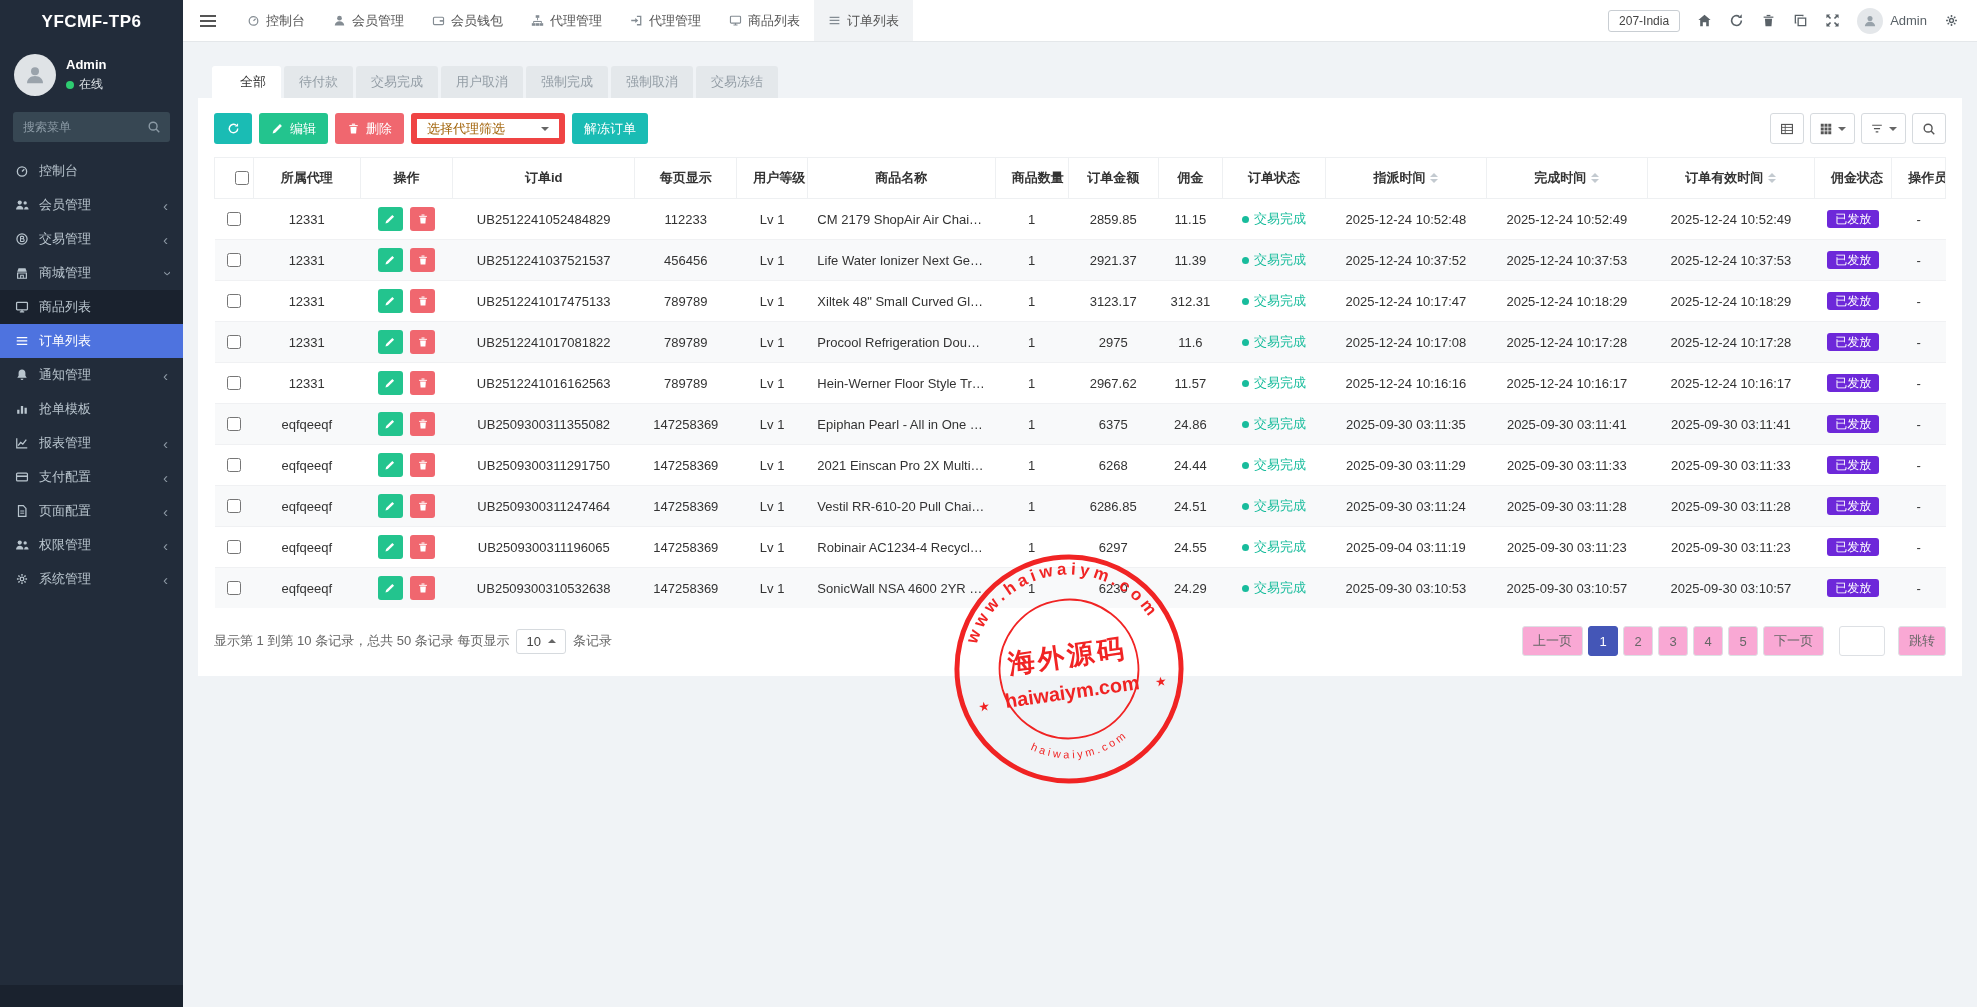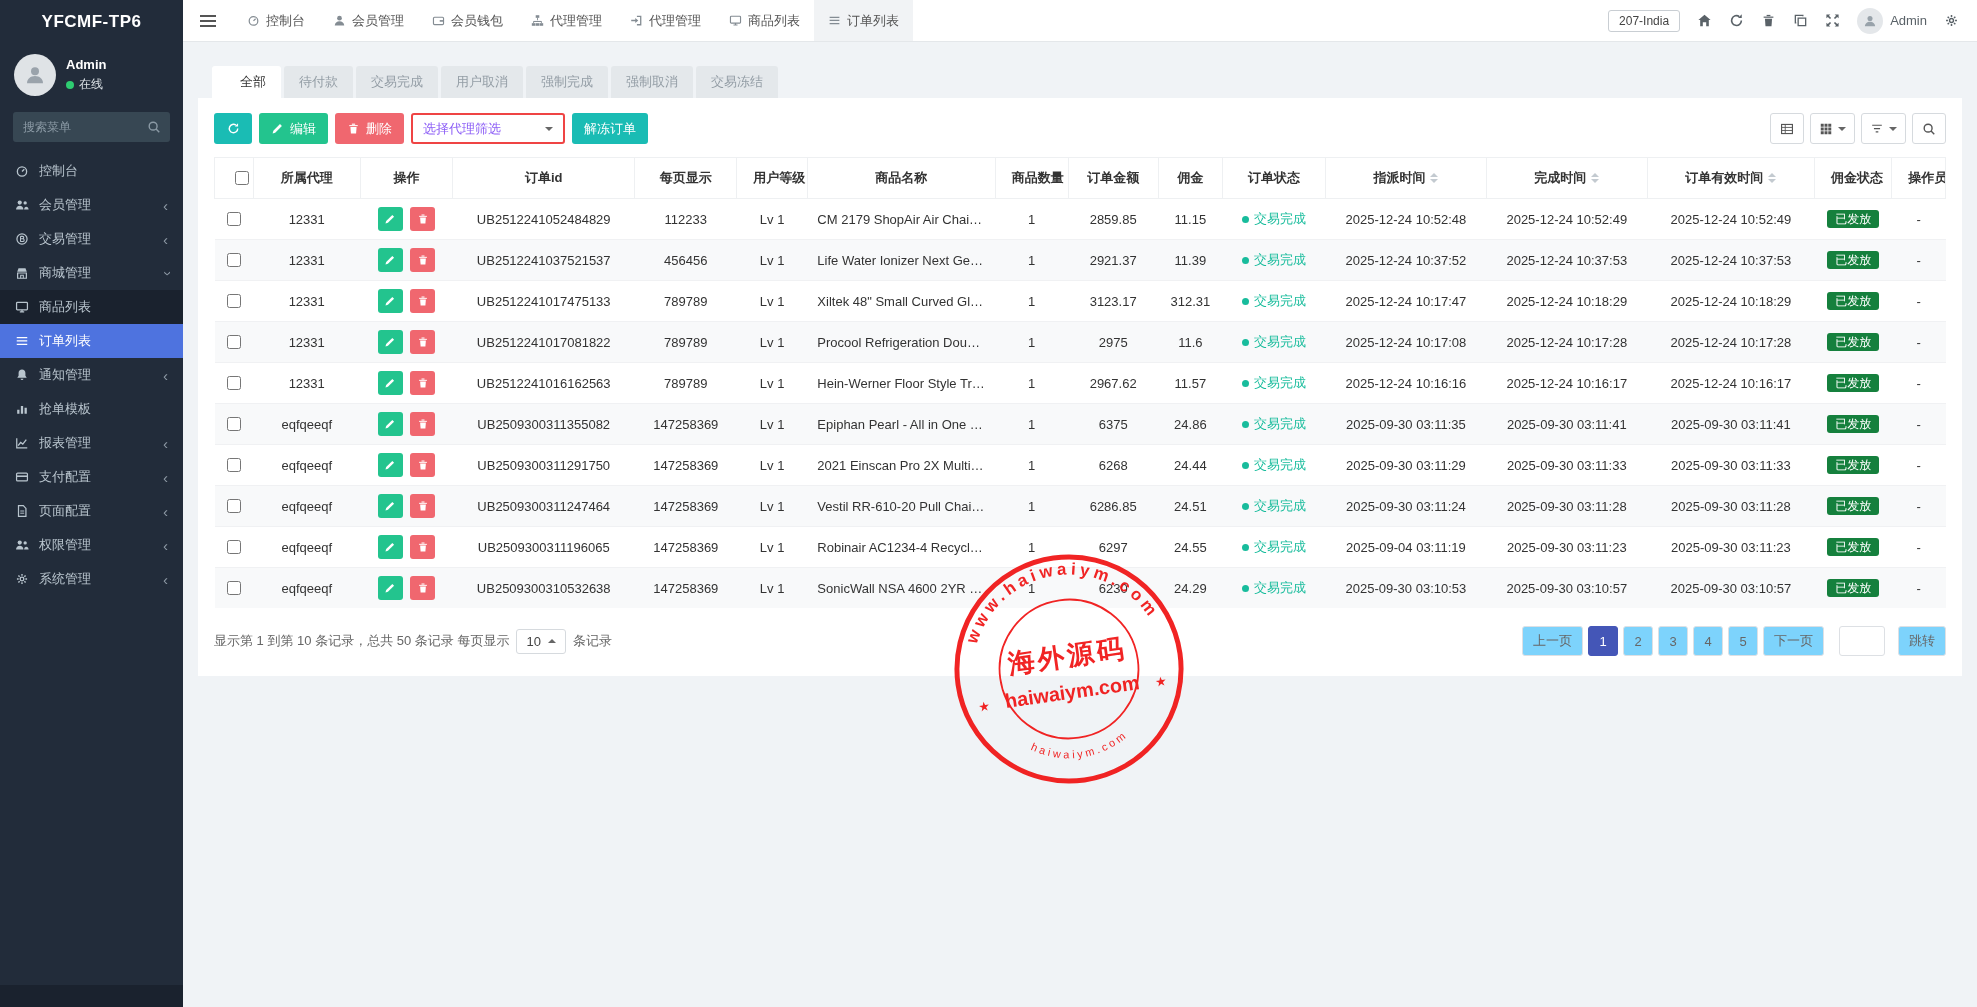--- a/index.html
+++ b/index.html
@@ -57,52 +57,52 @@
   .tab.active { background:#fff; color:#333;padding-left:28px; }
   .panel { background:#fff; padding:15px 16px 20px; min-height:424px; }
 
   .toolbar { display:flex; align-items:center; gap:7px; }
   .btn { height:31px; border:none; border-radius:3px; color:#fff; font-size:13px; display:inline-flex; align-items:center; gap:6px; padding:0 12px; cursor:pointer; }
   .btn .ic { width:13px; height:13px; }
   .btn-refresh { background:#1abcb4; width:38px; justify-content:center; padding:0; }
   .btn-edit { background:#23c48e; }
   .btn-del { background:#f0676f; }
   .btn-unfreeze { background:#1abcb4; }
-  .filter-select { width:154px; height:31px; border:2px solid #ef4444; border-radius:3px; background:#fff; display:flex; align-items:center; justify-content:space-between; padding:0 10px; color:#8b5cf6; cursor:pointer; }
+  .filter-select { width:154px; height:31px; border:6px solid #ef4444; border-radius:3px; background:#fff; display:flex; align-items:center; justify-content:space-between; padding:0 10px; color:#a16207; cursor:pointer; }
   .cdown { width:0; height:0; border:4px solid transparent; border-top-color:#666; margin-top:4px; }
   .cup { width:0; height:0; border:4px solid transparent; border-bottom-color:#666; margin-bottom:4px; }
   .toolbar-right { margin-left:auto; display:flex; gap:6px; }
   .tbtn { height:31px; min-width:34px; border:1px solid #d6dade; background:#fff; border-radius:3px; display:inline-flex; align-items:center; justify-content:center; gap:5px; color:#555; padding:0 8px; cursor:pointer; }
   .tbtn .ic { width:14px; height:14px; }
 
   
   table.otable { width:100%; border-collapse:collapse; margin-top:13px; table-layout:fixed; }
   .otable th { font-weight:bold; padding:10px 16px; border:1px solid #eef0f2; white-space:nowrap; overflow:hidden; font-size:13px; }
   .otable td { padding:8px 4px; border-top:1px solid #f0f1f3; text-align:center; white-space:nowrap; overflow:hidden; font-size:13px; }
   .otable tbody tr:nth-child(even) { background:#f8f9fa; }
   .sorter { display:inline-flex; flex-direction:column; margin-left:5px; vertical-align:middle; }
   .sorter i { display:block; width:0; height:0; border:4px solid transparent; }
   .sorter .up { border-bottom-color:#c3cad0; margin-bottom:2px; }
   .sorter .dn { border-top-color:#c3cad0; }
   .status-cell { color:#18bc9c; }
   .sdot { display:inline-block; width:7px; height:7px; border-radius:50%; background:#18bc9c; margin-right:5px; vertical-align:middle; }
-  .badge { background:#15803d; color:#fff; font-size:12px; padding:2px 8px; border-radius:3px; }
+  .badge { background:#6d28d9; color:#fff; font-size:12px; padding:2px 8px; border-radius:3px; }
   .obtn { width:25px; height:24px; border:none; border-radius:3px; color:#fff; display:inline-flex; align-items:center; justify-content:center; cursor:pointer; margin:0 2px; }
   .obtn .ic { width:12px; height:12px; }
   .obtn.edit { background:#23c48e; }
   .obtn.del { background:#f0676f; }
   .trunc { display:inline-block; max-width:168px; overflow:hidden; text-overflow:ellipsis; white-space:nowrap; vertical-align:middle; }
   input[type=checkbox] { width:14px; height:14px; cursor:pointer; }
 
   
   .tfoot { display:flex; align-items:center; margin-top:18px; color:#666; }
   .summary { display:flex; align-items:center; }
   .psize { display:inline-flex; align-items:center; gap:7px; border:1px solid #d6dade; border-radius:3px; padding:4px 9px; margin:0 7px; color:#444; cursor:pointer; }
   .pager { margin-left:auto; display:flex; align-items:center; gap:5px; }
-  .pbtn { min-width:30px; height:30px; border:1px solid #dde0e4; background:#7dd3fc; color:#666; display:inline-flex; align-items:center; justify-content:center; padding:0 10px; border-radius:3px; cursor:pointer; }
+  .pbtn { min-width:30px; height:30px; border:1px solid #dde0e4; background:#f9a8d4; color:#666; display:inline-flex; align-items:center; justify-content:center; padding:0 10px; border-radius:3px; cursor:pointer; }
   .pbtn.pactive { background:#4456b7; border-color:#4456b7; color:#fff; }
   .jumpin { width:46px; height:30px; border:1px solid #dde0e4; border-radius:3px; margin-left:10px; outline:none; }
   .jumpbtn { margin-left:8px; }
 
   
   .stamp { position:absolute; left:950px; top:550px; width:238px; height:238px; transform:rotate(-8deg); opacity:.93; pointer-events:none; z-index:50; }
   .stamp text { fill:#f01414; }
   .stamp .serif { font-family:"Liberation Serif","DejaVu Serif",serif; }
 </style>
 </head>

